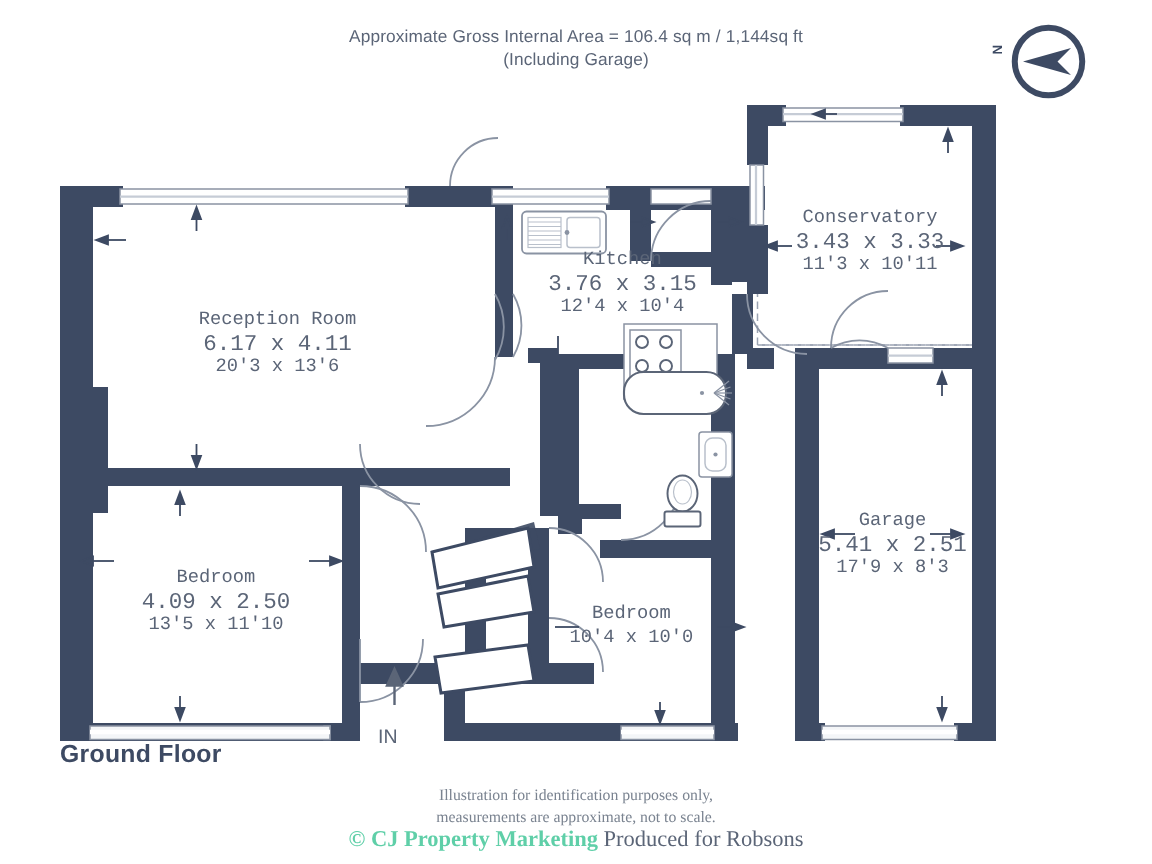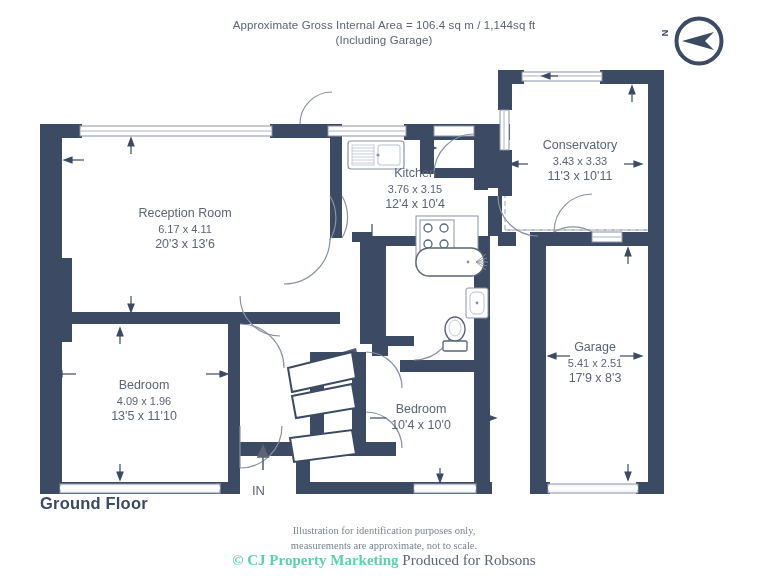--- a/index.html
+++ b/index.html
@@ -83,23 +83,24 @@
     font-weight: bold;
   }
   .room-label {
     position: absolute;
     text-align: center;
     color: #5b6577;
     line-height: 15.5px;
     font-size: 12px;
     white-space: nowrap;
     pointer-events: none;
+    font-family: Liberation Mono, monospace;
   }
   .room-label .rl-name { font-size: 12.5px; }
-  .room-label .rl-m { font-size: 11px; }
+  .room-label .rl-m { font-size: 15px; }
   .room-label .rl-ft { font-size: 12.5px; }
   .in-label {
     position: absolute;
     left: 252px;
     top: 473px;
     font-size: 13px;
     color: #5b6577;
     font-weight: 500;
     margin-top: 10px;
   }
@@ -420,21 +421,21 @@
   </div>
 
   <div class="room-label" style="left:540px; top:340px; width:110px;">
     <div class="rl-name">Garage</div>
     <div class="rl-m">5.41 x 2.51</div>
     <div class="rl-ft">17'9 x 8'3</div>
   </div>
 
   <div class="room-label" style="left:84px; top:378px; width:120px;">
     <div class="rl-name">Bedroom</div>
-    <div class="rl-m">4.09 x 1.96</div>
+    <div class="rl-m">4.09 x 2.50</div>
     <div class="rl-ft">13'5 x 11'10</div>
   </div>
 
   <div class="room-label" style="left:361px; top:402px; width:120px;">
     <div class="rl-name">Bedroom</div>
     <div class="rl-ft">10'4 x 10'0</div>
   </div>
 
   <div class="in-label">IN</div>
 

